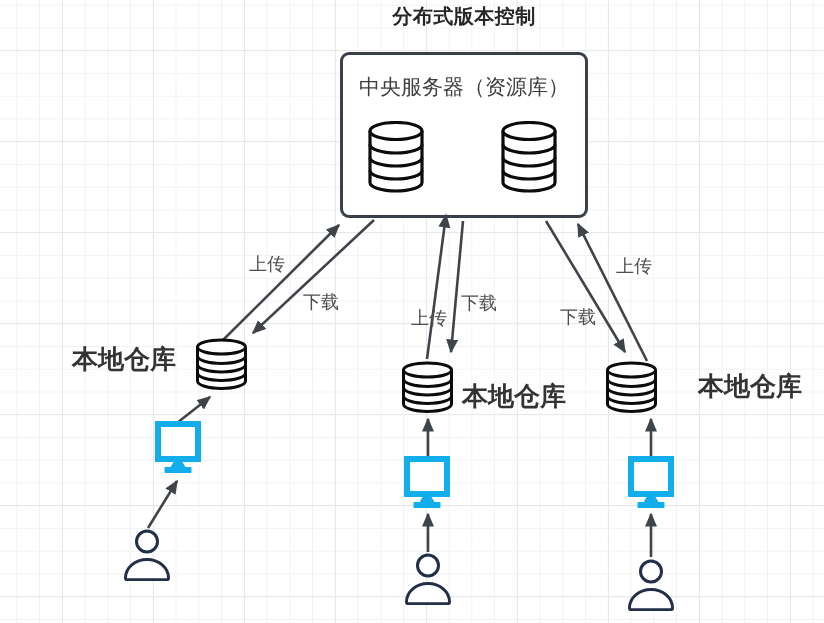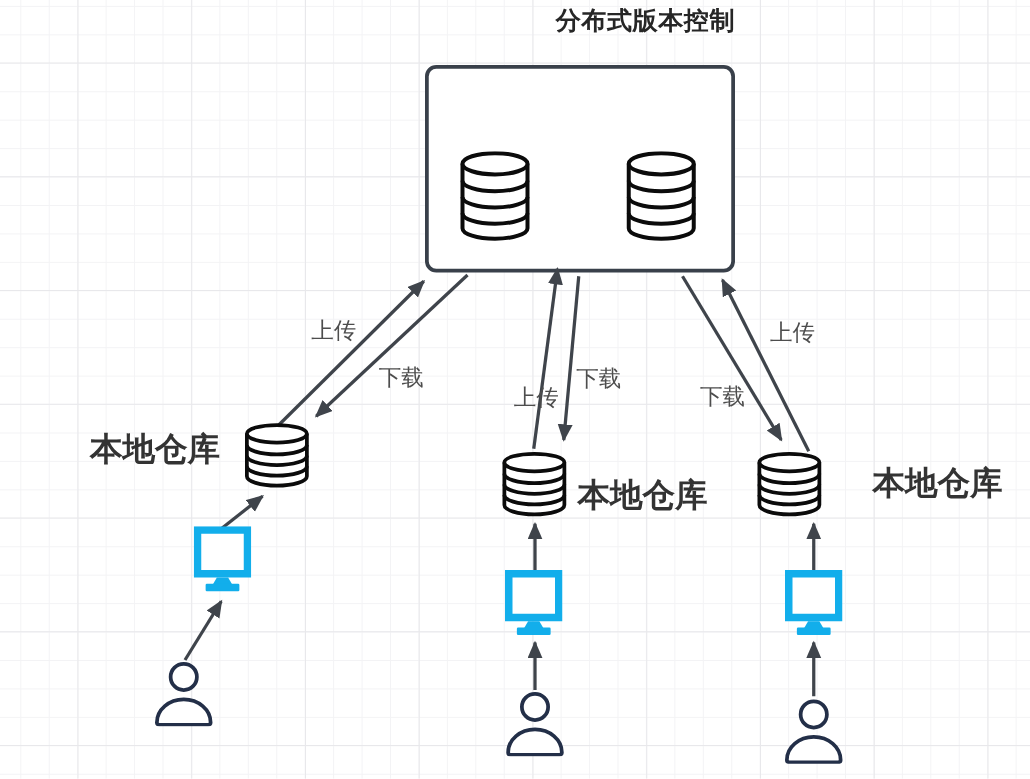--- a/index.html
+++ b/index.html
@@ -10,21 +10,21 @@
     background-image:
       linear-gradient(to right,#e8e8eb 1px,transparent 1px),
       linear-gradient(to bottom,#e8e8eb 1px,transparent 1px),
       linear-gradient(to right,#f3f3f5 1px,transparent 1px),
       linear-gradient(to bottom,#f3f3f5 1px,transparent 1px);
     background-size:91px 91px,91px 91px,22.75px 22.75px,22.75px 22.75px;
     background-position:62px 50px,62px 50px,16.25px 4.75px,16.25px 4.75px;
   }
   .abs{position:absolute;}
   .diagram-title{
-    left:340px;top:3px;width:248px;text-align:right;
+    left:340px;top:3px;width:248px;text-align:center;
     font-size:20px;font-weight:bold;color:#262626;letter-spacing:0.5px;
   }
   .central-box{
     left:340px;top:52px;width:242px;height:160px;
     background:#ffffff;border:3px solid #39404a;border-radius:9px;
   }
   .central-box-label{
     position:absolute;left:0;top:18px;width:100%;text-align:center;
     font-size:21px;color:#3d3d3d;
   }
@@ -37,20 +37,21 @@
   .edges-layer{left:0;top:0;width:824px;height:623px;pointer-events:none;}
   .edge-line{stroke:#3f444b;stroke-width:2.6;fill:none;marker-end:url(#arrowhead);}
   .icon-box{line-height:0;}
 </style>
 </head>
 <body>
 
 <div class="canvas">
 
   <div class="abs central-box">
+    <div class="central-box-label">中央服务器（资源库）</div>
     <div class="abs icon-box" style="left:24px;top:66px;">
       <svg width="58" height="74" viewBox="0 0 58 74">
         <g stroke="#0b0b0b" stroke-width="3.2" fill="none">
           <path d="M3 10 V61.5 a26 8.5 0 0 0 52 0 V10" fill="#ffffff"></path>
           <path d="M3 49.5 a26 8.5 0 0 0 52 0"></path>
           <path d="M3 36.5 a26 8.5 0 0 0 52 0"></path>
           <path d="M3 23.5 a26 8.5 0 0 0 52 0"></path>
           <ellipse cx="29" cy="10" rx="26" ry="8.5" fill="#ffffff"></ellipse>
         </g>
       </svg>

